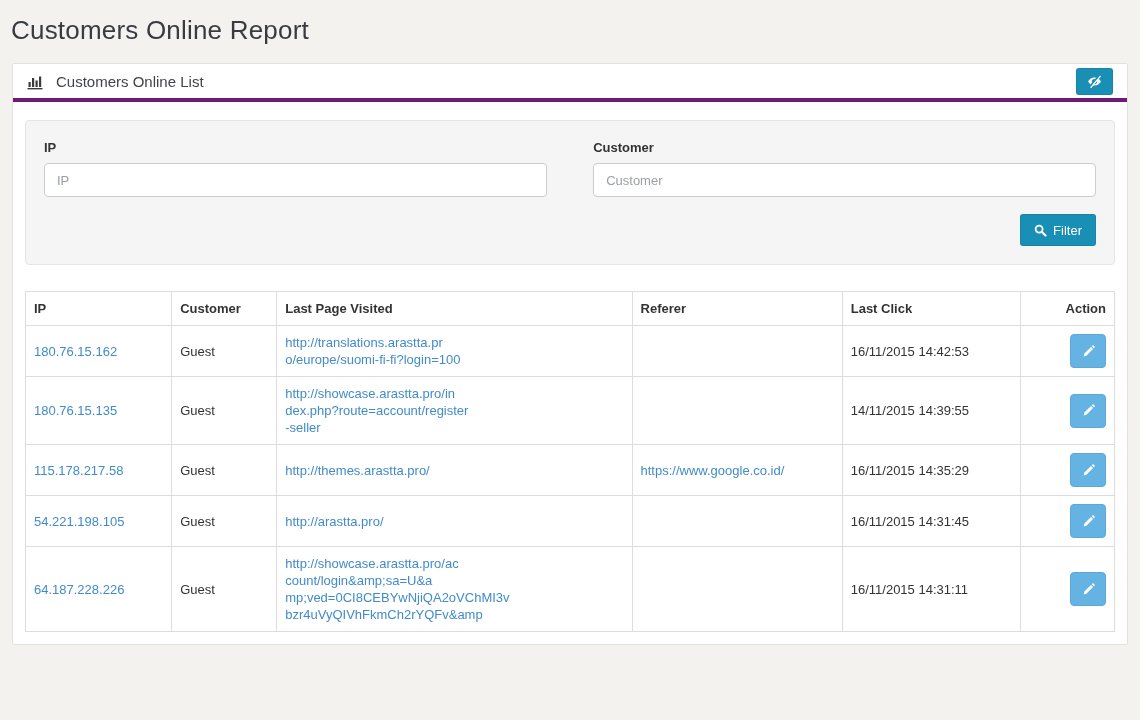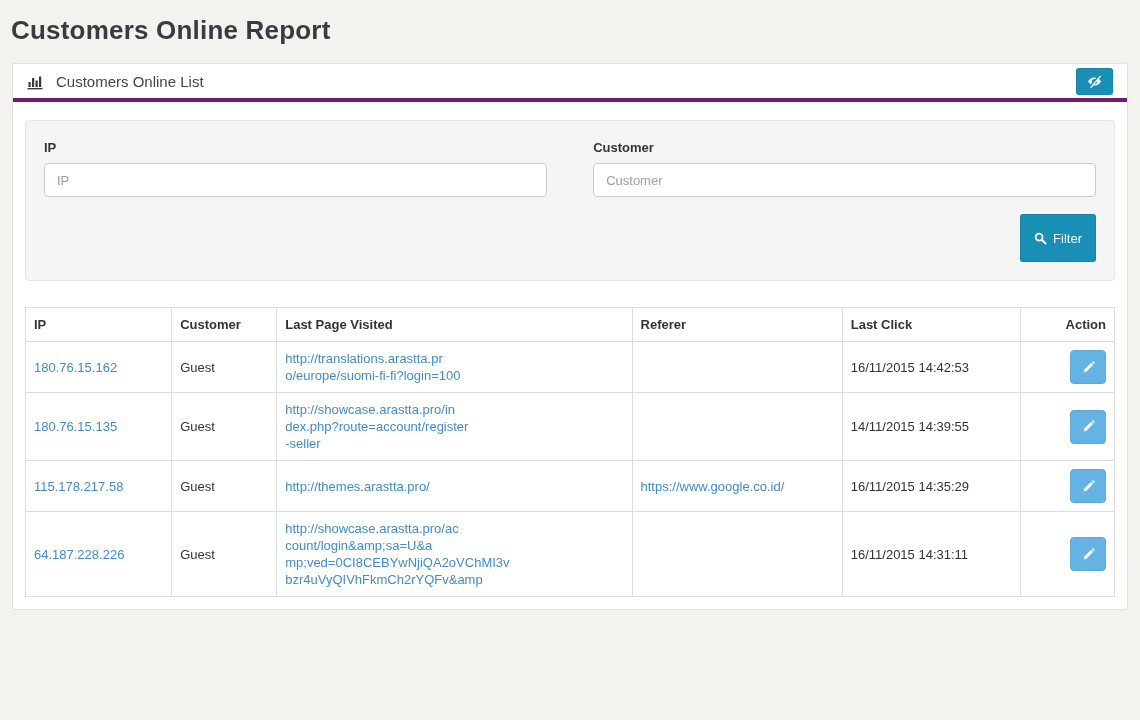--- a/index.html
+++ b/index.html
@@ -12,21 +12,21 @@
   html,body{width:1140px;height:720px;overflow:hidden;}
   body{
     background:var(--page-bg);
     font-family:"Liberation Sans", sans-serif;
     color:#333;
   }
   .screen{width:1140px;height:720px;overflow:hidden;position:relative;}
 
   .page-title{
     font-size:26px;
-    font-weight:700;
+    font-weight:400;
     color:#383c41;
     margin:15px 0 17px 11px;
     letter-spacing:.2px;
   }
 
   .panel{
     margin:0 12px;
     background:#fff;
     border:1px solid #e3e1dd;
     border-radius:2px;
@@ -83,21 +83,21 @@
     background:#fff;
     font-family:"Liberation Sans", sans-serif;
   }
   .form-group input::placeholder{color:#9aa0a6;}
   .filter-actions{display:flex;justify-content:flex-end;margin-top:17px;}
   .btn-filter{
     background:var(--accent);
     color:#fff;
     border:1px solid rgba(0,0,0,.08);
     border-radius:3px;
-    height:48px;
+    height:32px;
     padding:0 13px;
     font-size:13px;
     font-family:"Liberation Sans", sans-serif;
     display:inline-flex;align-items:center;gap:6px;
     cursor:pointer;
   }
 
   table{
     width:100%;
     border-collapse:collapse;
@@ -254,20 +254,36 @@
           <svg width="13" height="13" viewBox="0 0 16 16">
             <path fill="#fff" d="M2 14l.9-3.4 8.2-8.2 2.5 2.5-8.2 8.2L2 14zm10-12.5l1-1c.3-.3.9-.3 1.2 0l1.3 1.3c.3.3.3.9 0 1.2l-1 1L12 1.5z"></path>
           </svg>
         </span>
       </button>
     </td>
   </tr>
 
 
 
+  <tr>
+    <td class="col-0"><a class="lnk">54.221.198.105</a></td>
+    <td class="col-1"><span>Guest</span></td>
+    <td class="col-2"><a class="lnk wrap">http://arastta.pro/</a></td>
+    <td class="col-3"><a class="lnk"></a></td>
+    <td class="col-4"><span>16/11/2015 14:31:45</span></td>
+    <td class="col-5">
+      <button class="btn-edit">
+        <span style="display:inline-flex;">
+          <svg width="13" height="13" viewBox="0 0 16 16">
+            <path fill="#fff" d="M2 14l.9-3.4 8.2-8.2 2.5 2.5-8.2 8.2L2 14zm10-12.5l1-1c.3-.3.9-.3 1.2 0l1.3 1.3c.3.3.3.9 0 1.2l-1 1L12 1.5z"></path>
+          </svg>
+        </span>
+      </button>
+    </td>
+  </tr>
 
   <tr>
     <td class="col-0"><a class="lnk">64.187.228.226</a></td>
     <td class="col-1"><span>Guest</span></td>
     <td class="col-2"><a class="lnk wrap">http://showcase.arastta.pro/ac
 count/login&amp;amp;sa=U&amp;a
 mp;ved=0CI8CEBYwNjiQA2oVChMI3v
 bzr4uVyQIVhFkmCh2rYQFv&amp;amp</a></td>
     <td class="col-3"><a class="lnk"></a></td>
     <td class="col-4"><span>16/11/2015 14:31:11</span></td>

